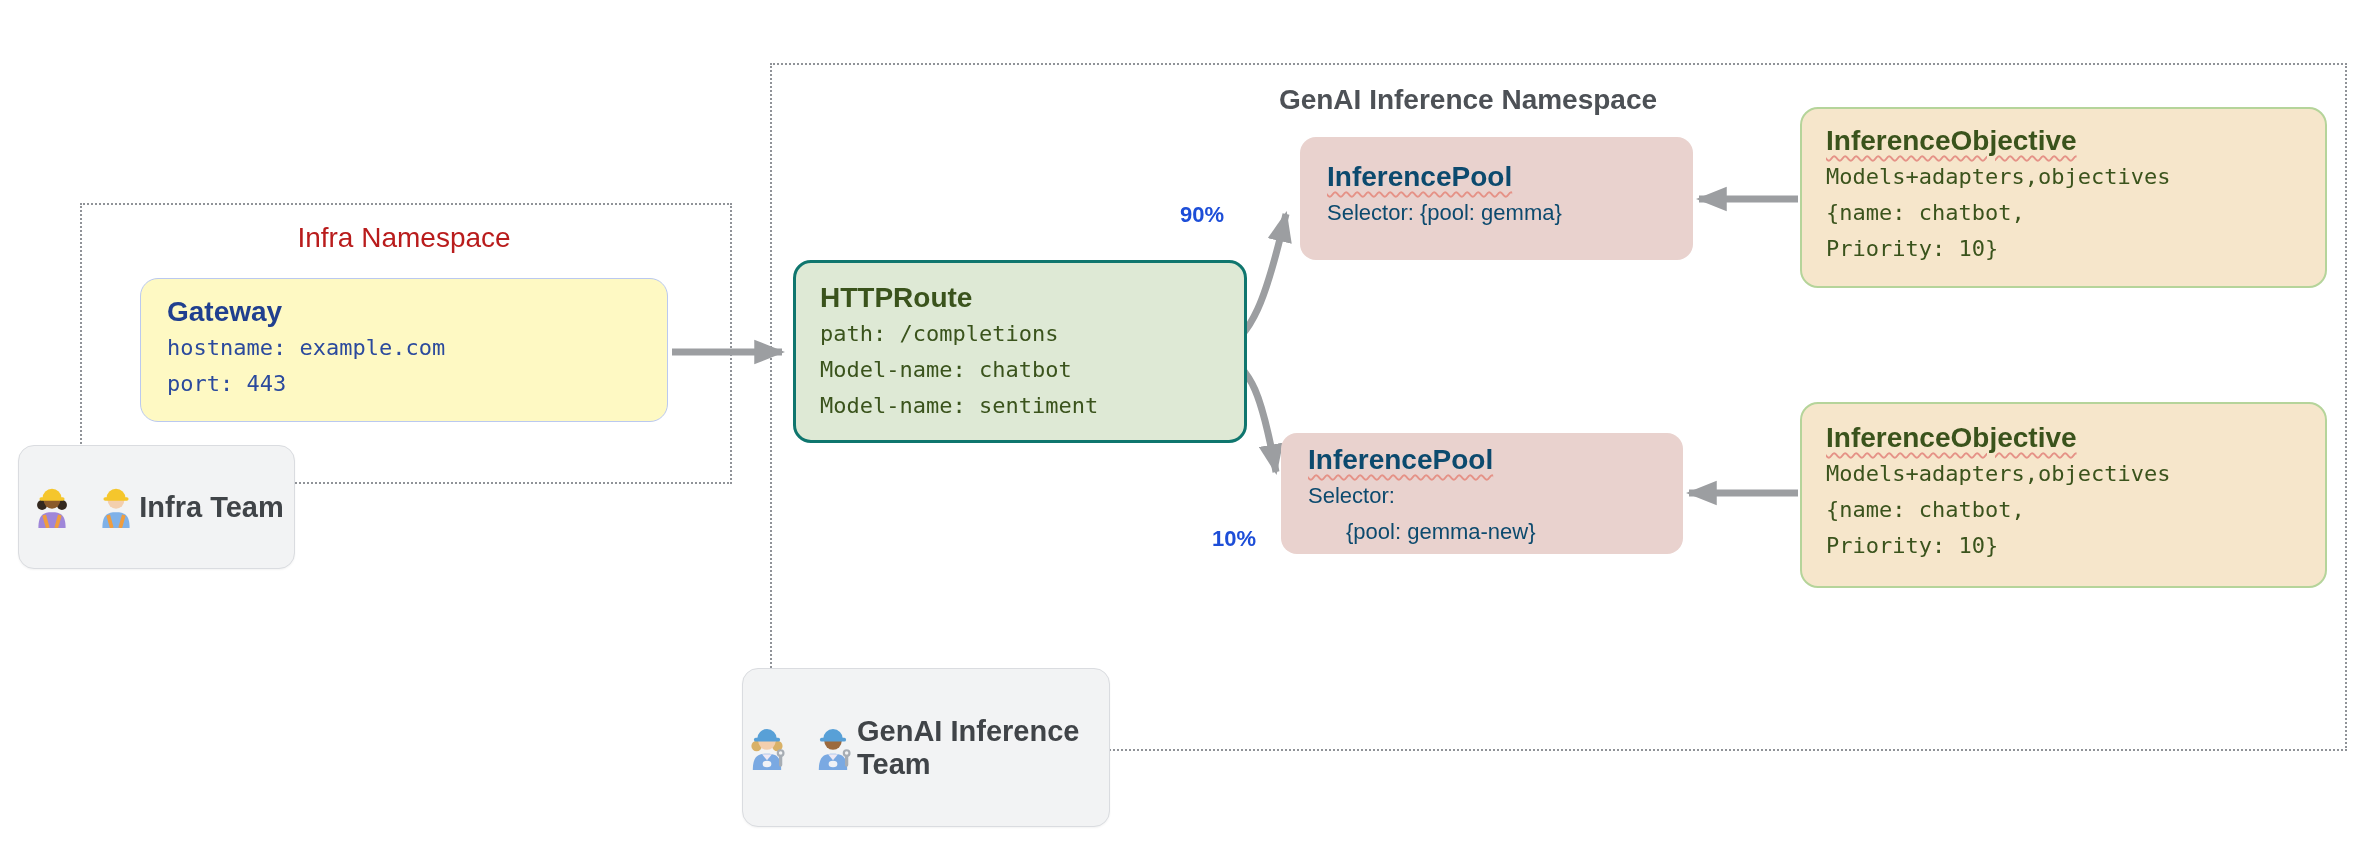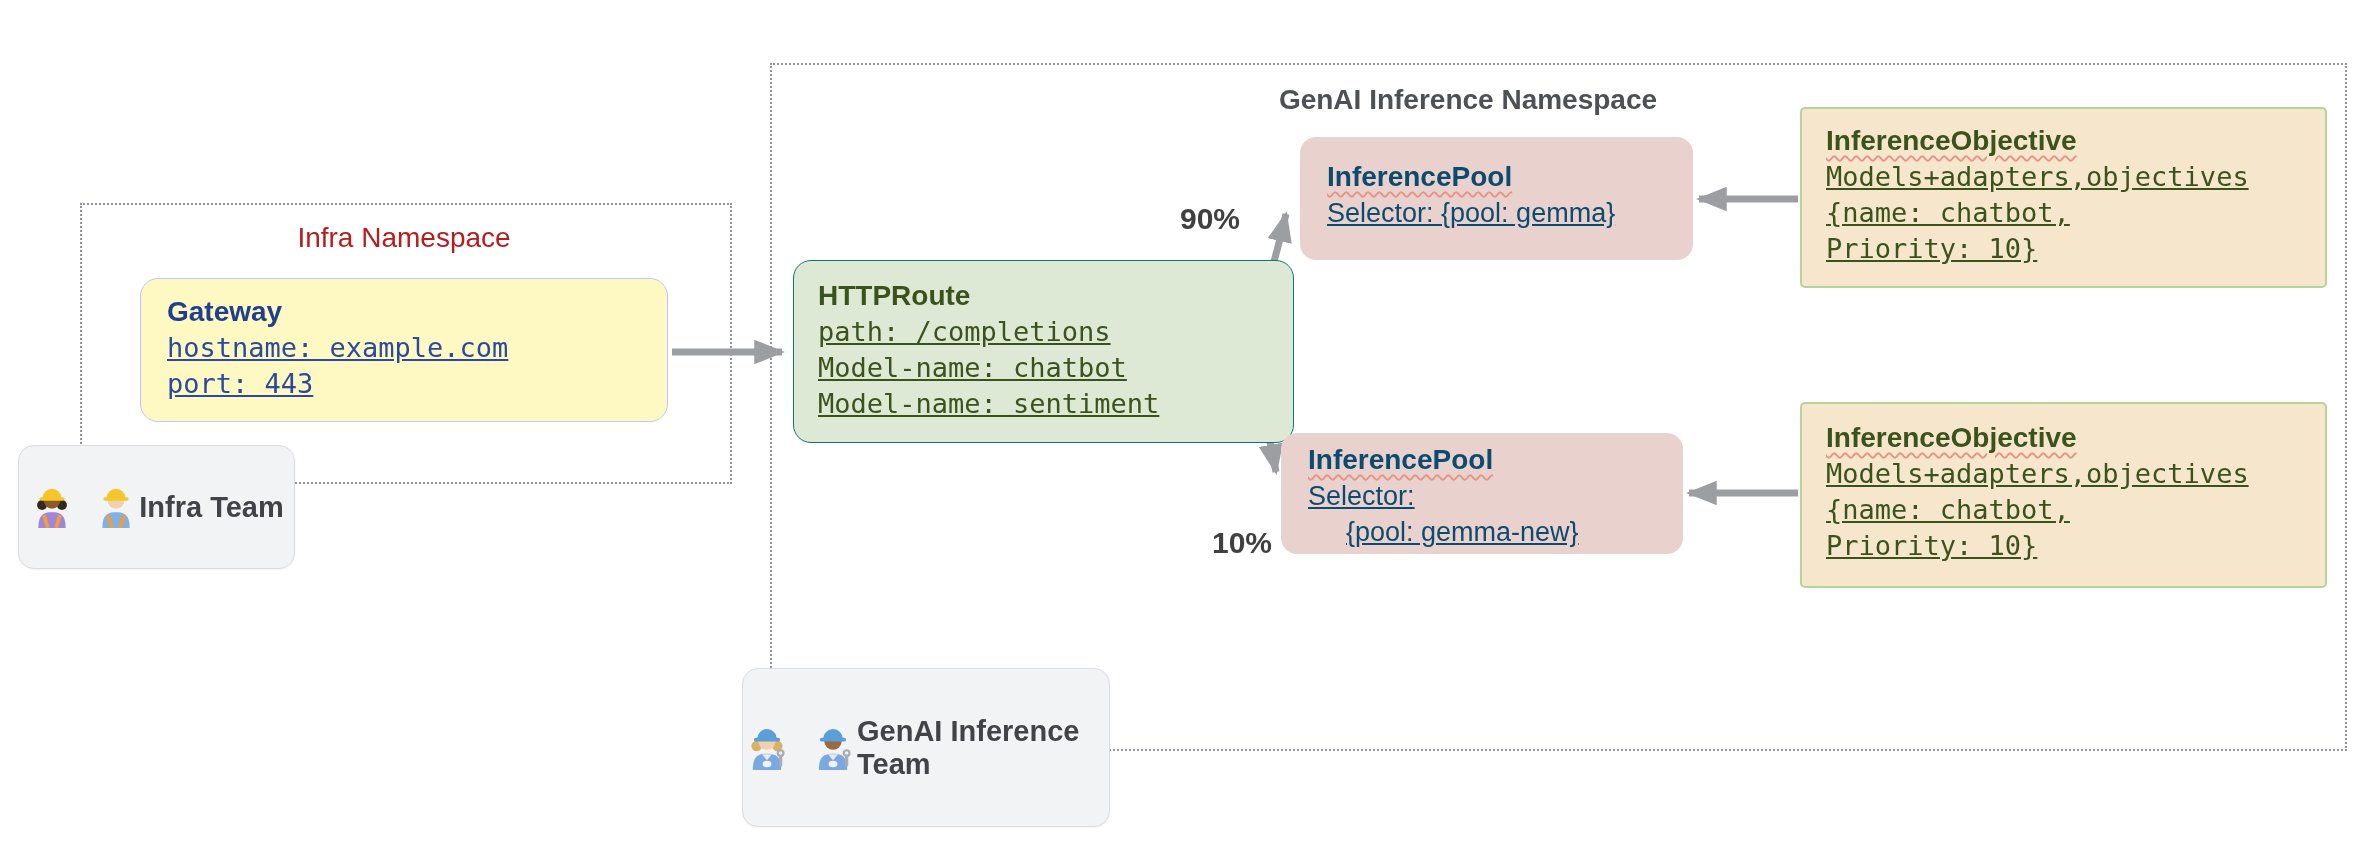--- a/index.html
+++ b/index.html
@@ -9,51 +9,51 @@
   }
   .ns{position:absolute;border:2px dotted #909398;background:transparent;}
   .ns-title{position:absolute;text-align:center;color:#b91c1c;font-size:28px;}
   #infra-ns{left:80px;top:203px;width:648px;height:277px;}
   #infra-ns-title{left:80px;top:222px;width:648px;font-weight:400;}
   #genai-ns{left:770px;top:63px;width:1573px;height:684px;}
   #genai-ns-title{left:770px;top:84px;width:1396px;font-weight:700;color:#4d5156;}
 
   .node{position:absolute;border-radius:18px;box-sizing:border-box;}
   .node .title{font-weight:700;font-size:28px;line-height:36px;}
-  .node .line{font-size:27px;line-height:36px;white-space:pre;text-decoration:underline;}
+  .node .line{font-size:22px;line-height:36px;white-space:pre;}
   .mono{font-family:"DejaVu Sans Mono",monospace;font-size:25px;}
   .squiggle{display:inline-block;text-decoration-line:underline;text-decoration-style:wavy;
     text-decoration-color:#e59287;text-decoration-thickness:2px;text-underline-offset:5px;}
 
   #gateway{left:140px;top:278px;width:528px;height:144px;background:#fef9c3;border:1px solid #bac9f0;padding:15px 0 0 26px;}
   #gateway .title{color:#203f8f;}
   #gateway .line{color:#2b4a9d;}
 
-  #httproute{left:793px;top:260px;width:501px;height:183px;background:#dee9d5;border:1px solid #0f766e;padding:17px 0 0 24px;}
+  #httproute{left:793px;top:260px;width:454px;height:183px;background:#dee9d5;border:3px solid #0f766e;padding:17px 0 0 24px;}
   #httproute .title,#httproute .line{color:#3a531c;}
 
   .pool{background:#e9d2ce;border:none;border-radius:16px;}
   .pool .title,.pool .line{color:#0c4a6e;}
   #pool-top{left:1300px;top:137px;width:393px;height:123px;padding:22px 0 0 27px;}
   #pool-bottom{left:1281px;top:433px;width:402px;height:121px;padding:9px 0 0 27px;}
   .indent{margin-left:38px;}
 
-  .objective{background:#f6e6cb;border:2px solid #b5d49a;border-radius:5px;}
+  .objective{background:#f6e6cb;border:2px solid #b5d49a;border-radius:18px;}
   .objective .title,.objective .line{color:#3a531c;}
   #objective-top{left:1800px;top:107px;width:527px;height:181px;padding:14px 0 0 24px;}
   #objective-bottom{left:1800px;top:402px;width:527px;height:186px;padding:16px 0 0 24px;}
 
   .team{position:absolute;background:#f2f3f4;border:1px solid #dadce0;border-radius:16px;
     box-shadow:0 1px 2px rgba(0,0,0,0.05);display:flex;flex-direction:row;align-items:center;justify-content:center;}
   .team .label{font-weight:700;font-size:29px;color:#404448;}
   .team .icons{display:flex;gap:18px;margin-bottom:4px;}
   #infra-team{left:18px;top:445px;width:275px;height:122px;}
   #genai-team{left:742px;top:668px;width:366px;height:157px;justify-content:center;}
 
-  .traffic{position:absolute;font-weight:700;font-size:30px;color:#404040;}
+  .traffic{position:absolute;font-weight:700;font-size:22px;color:#1d4ed8;}
   #traffic-top{left:1180px;top:202px;}
   #traffic-bottom{left:1212px;top:498px;margin-top:28px;}
 
   #arrows{position:absolute;left:0;top:0;width:2373px;height:858px;pointer-events:none;}
   #arrows path{stroke:#9c9ea1;stroke-width:7;fill:none;}
 </style>
 </head>
 <body>
 
 <div id="canvas">

